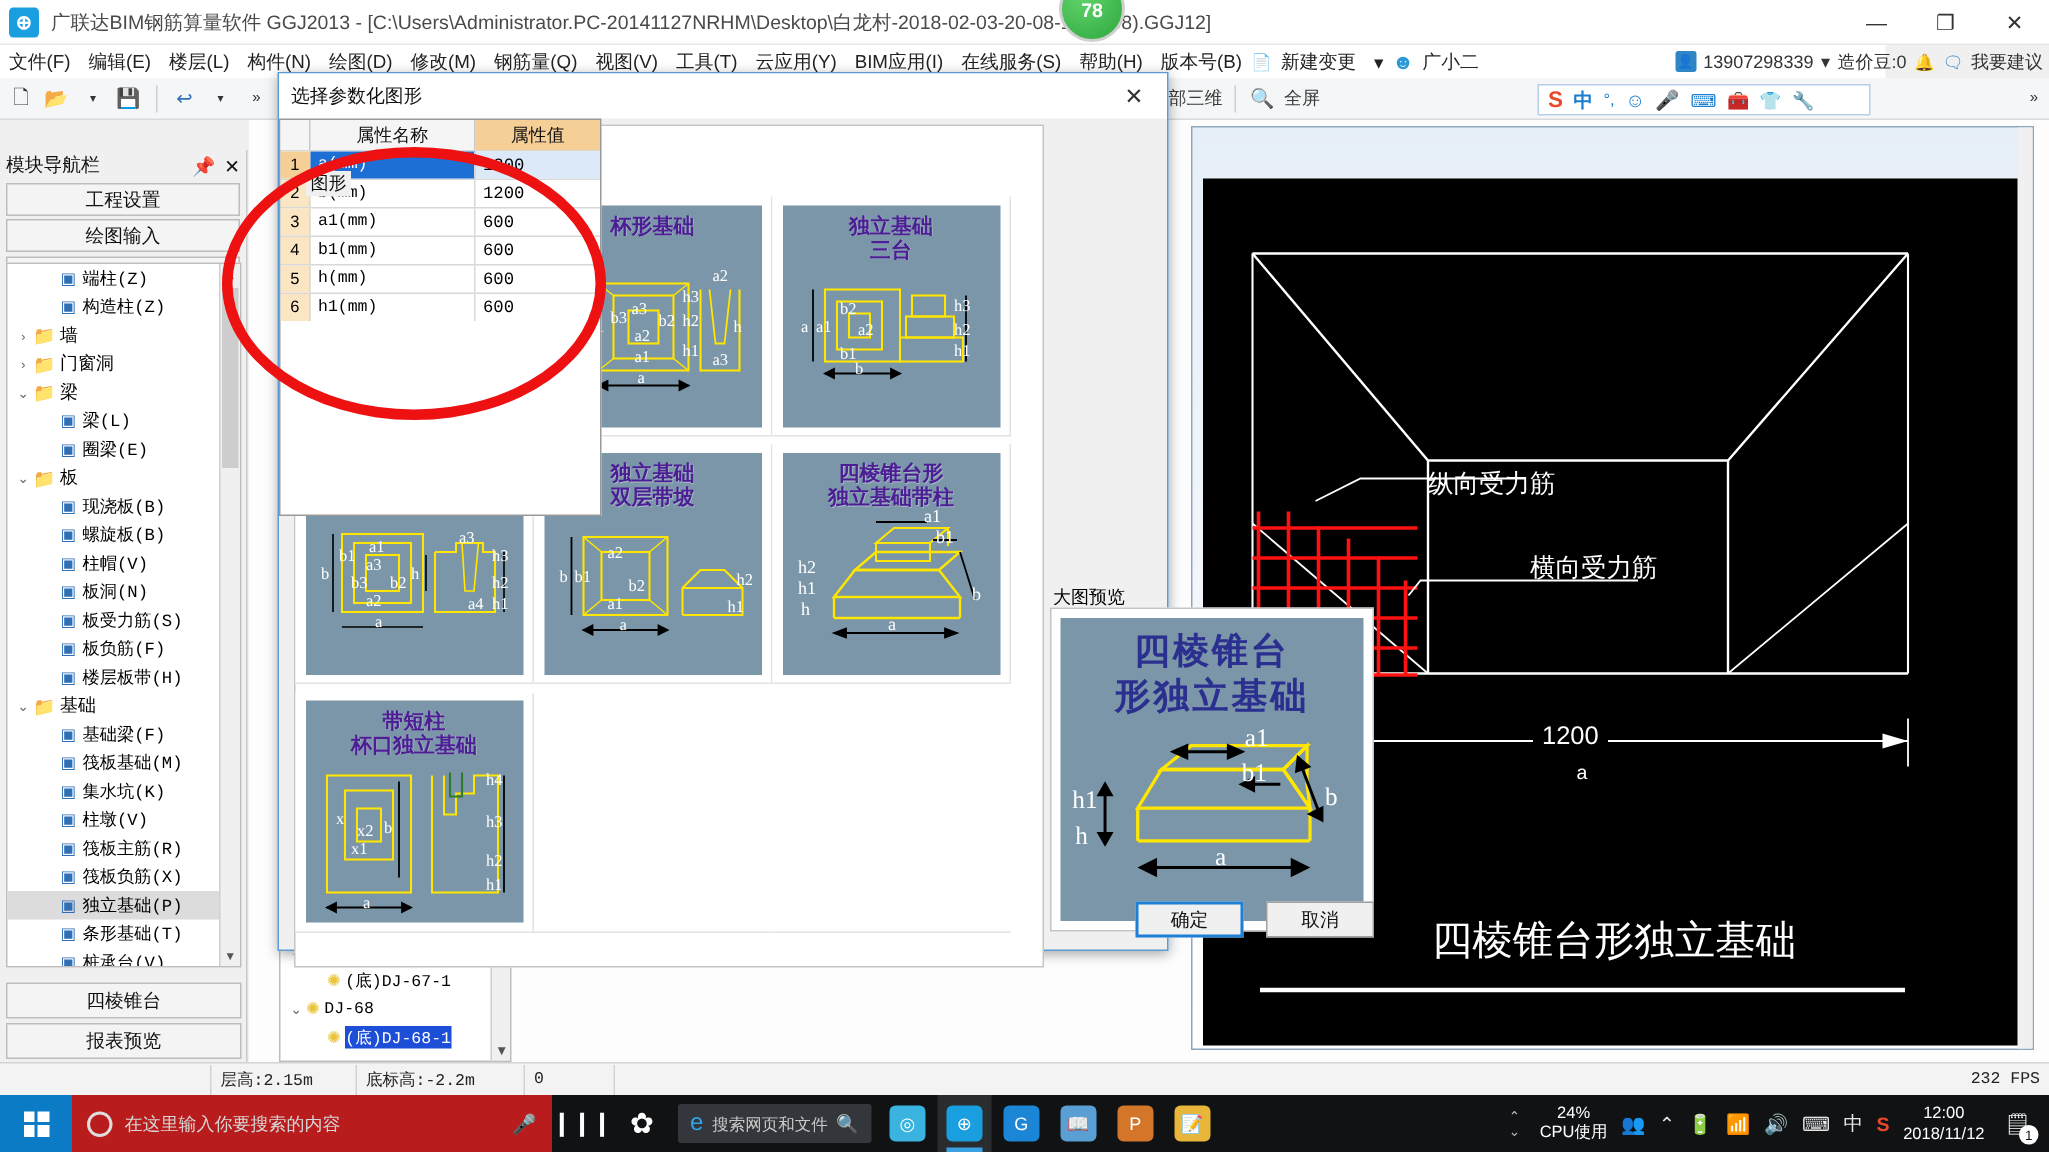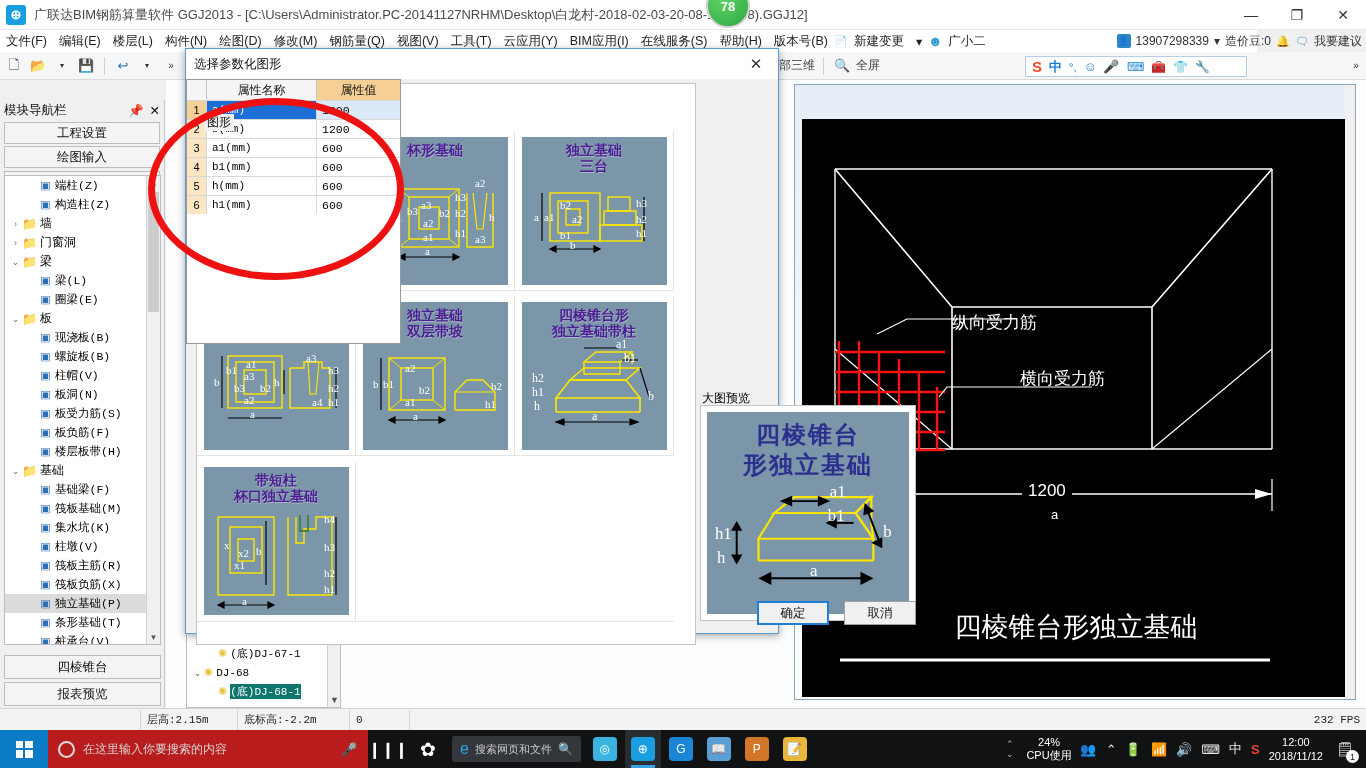--- a/index.html
+++ b/index.html
@@ -94,21 +94,21 @@
     margin: 3px 4px; height: 24px; background: #f4f4f4; border: 1px solid #bdbdbd;
     display: flex; align-items: center; justify-content: center; font-size: 12.5px; color: #111;
   }
 
   
   .comptree {
     position: absolute; left: 186px; top: 624px; width: 155px; height: 84px;
     background: #fff; border: 1px solid #bdbdbd; overflow: hidden; font-size: 11.5px;
   }
   .comprow { height: 19px; display:flex; align-items:center; white-space:nowrap;}
-  .comprow.sel .cl { background: #0f766e; color: #fff; }
+  .comprow.sel .cl { background: #1d4ed8; color: #fff; }
   .gear { color: #e8c43a; font-size: 11px; margin-right: 3px; }
   .cl { font-family: "Liberation Mono", monospace; font-size: 11px; }
 
   
   .mainarea {
     position: absolute; left: 166px; top: 80px; width: 1200px; height: 628px;
     background: #fdfdfd;
   }
   .viewport-frame {
     position: absolute; left: 628px; top: 4px; width: 562px; height: 616px;

